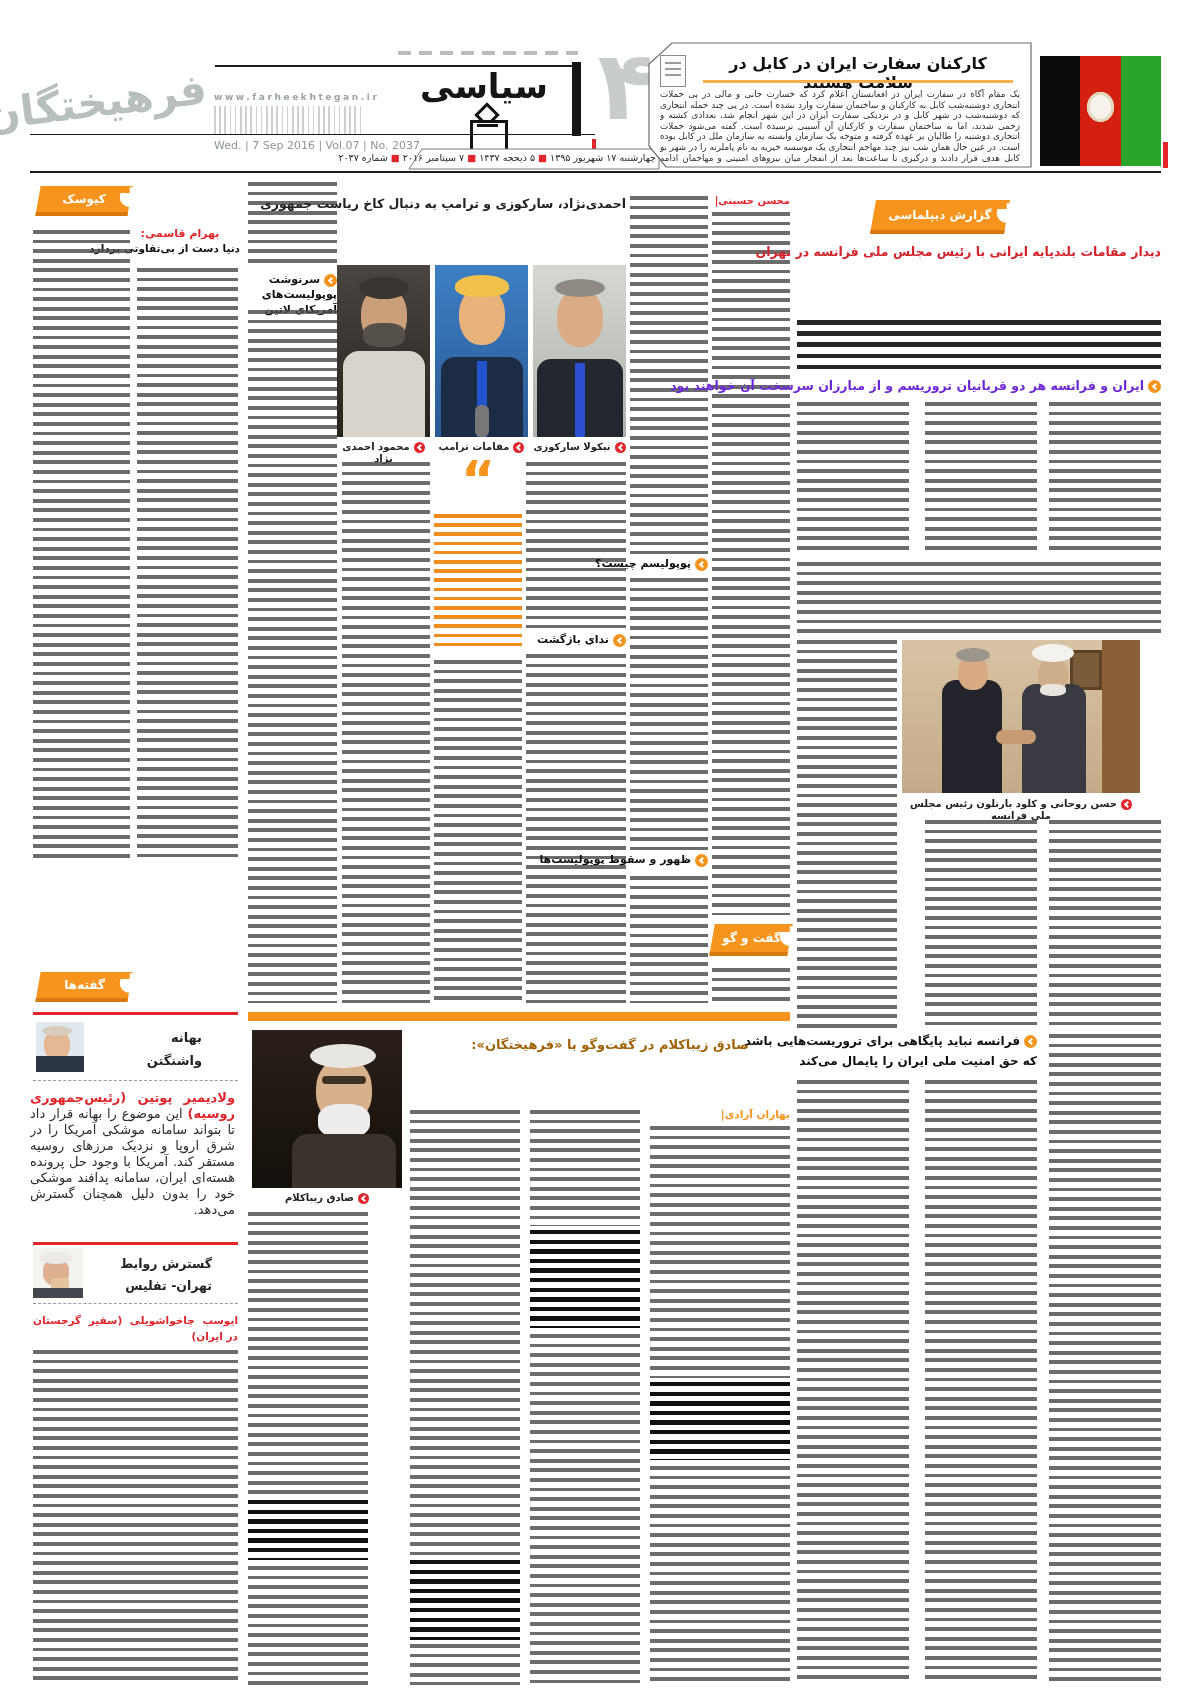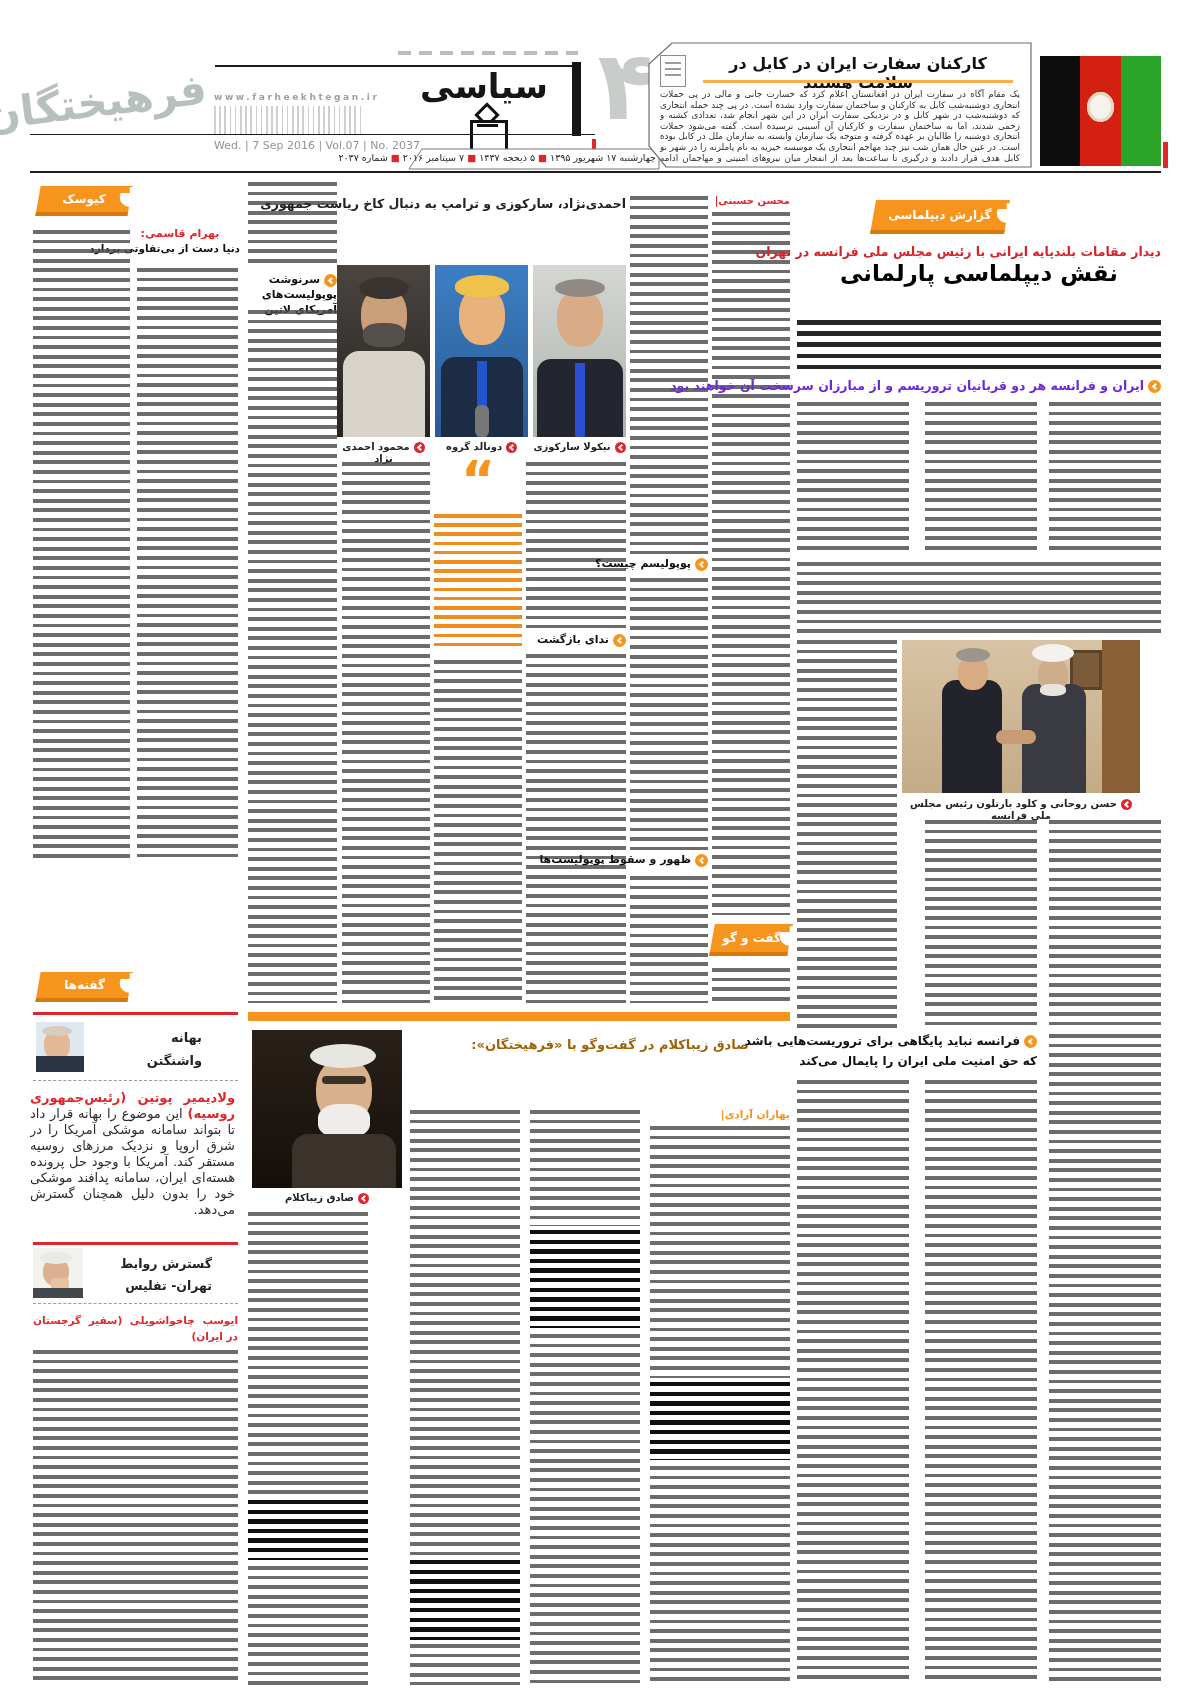--- a/index.html
+++ b/index.html
@@ -181,21 +181,21 @@
   <div class="photo" style="left:533px;top:265px;width:93px;height:172px;background:linear-gradient(180deg,#d4d7d2,#aeb2ac);">
     <div style="position:absolute;left:24px;top:24px;width:46px;height:58px;border-radius:46%;background:#d9ac85;"></div>
     <div style="position:absolute;left:22px;top:14px;width:50px;height:18px;border-radius:50%;background:#8f8a84;"></div>
     <div style="position:absolute;left:4px;top:94px;width:86px;height:78px;border-radius:14px 14px 0 0;background:#23262e;"></div>
     <div style="position:absolute;left:42px;top:98px;width:10px;height:74px;background:#2b4fd0;"></div>
   </div>
   <div class="abs fa cap" style="left:337px;top:441px;width:93px;">
     <span class="mk"></span><span>محمود احمدی نژاد</span>
   </div>
   <div class="abs fa cap" style="left:435px;top:441px;width:93px;">
-    <span class="mk"></span><span>دونالد گروه</span>
+    <span class="mk"></span><span>مقامات ترامپ</span>
   </div>
   <div class="abs fa cap" style="left:533px;top:441px;width:93px;">
     <span class="mk"></span><span>نیکولا سارکوزی</span>
   </div>
 
   <div class="abs sim" style="left:342px;top:462px;width:88px;height:541px;"></div>
 
   <div class="abs fa" style="left:434px;top:452px;width:88px;font-size:52px;font-weight:bold;color:#f7941d;text-align:center;line-height:56px;">“</div>
   <div class="abs simo" style="left:434px;top:514px;width:88px;height:136px;"></div>
   <div class="abs sim" style="left:434px;top:660px;width:88px;height:343px;"></div>
@@ -264,21 +264,20 @@
   <div class="abs tab" style="left:873px;top:200px;width:134px;height:30px;">
     <span>گزارش دیپلماسی</span>
     <span class="tabicon">
         <i></i>
         <i></i>
         <i></i>
       </span>
   </div>
 
   <div class="abs fa" style="left:797px;top:244px;width:364px;font-size:12.5px;font-weight:bold;color:#d4232a;text-align:center;white-space:nowrap;">دیدار مقامات بلندپایه ایرانی با رئیس مجلس ملی فرانسه در تهران</div>
-  <div class="abs fa" style="left:797px;top:260px;width:364px;font-size:23px;font-weight:800;color:#000;text-align:center;">نقش دیپلماسی پارلمانی</div>
 
   <div class="abs simlead" style="left:797px;top:320px;width:364px;height:52px;"></div>
 
   <div class="abs fa" style="left:797px;top:378px;width:364px;font-size:12.5px;font-weight:bold;color:#6d28d9;text-align:right;white-space:nowrap;">
     <span class="obadge"></span><span>ایران و فرانسه هر دو قربانیان تروریسم و از مبارزان سرسخت آن خواهند بود</span>
   </div>
 
   <div class="abs sim" style="left:1049px;top:402px;width:112px;height:154px;"></div>
   <div class="abs sim" style="left:925px;top:402px;width:112px;height:154px;"></div>
   <div class="abs sim" style="left:797px;top:402px;width:112px;height:154px;"></div>

